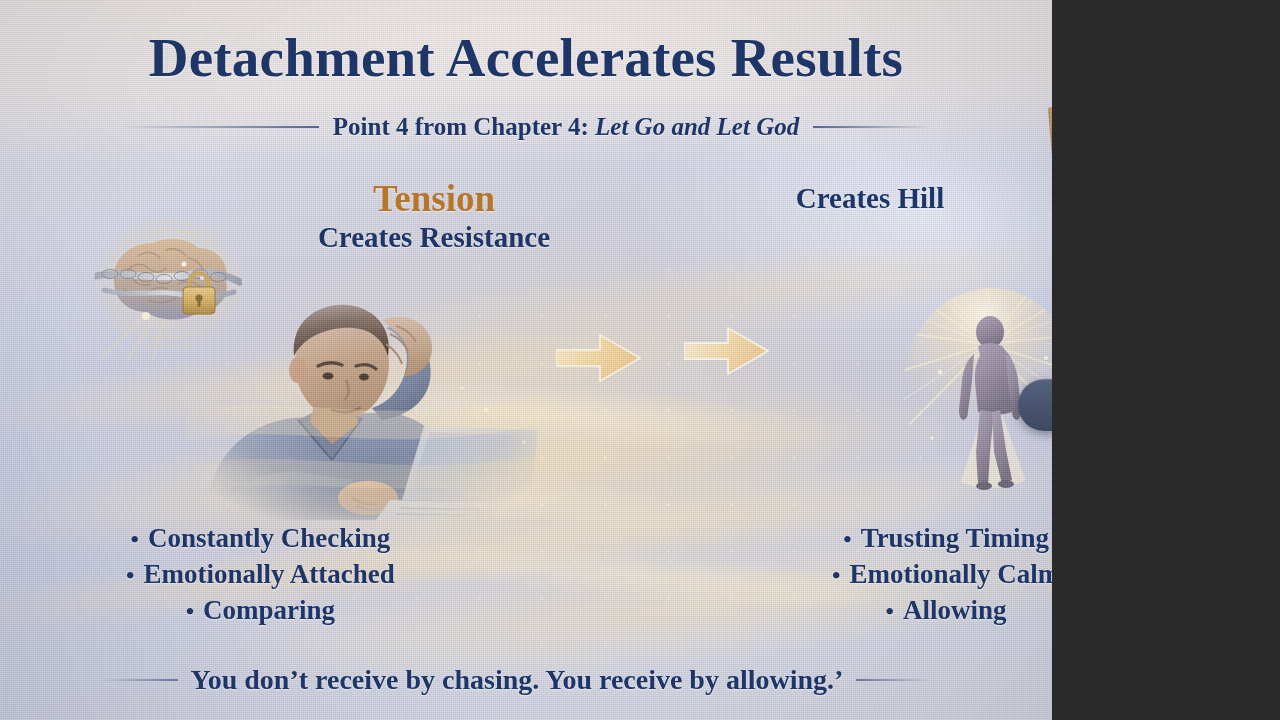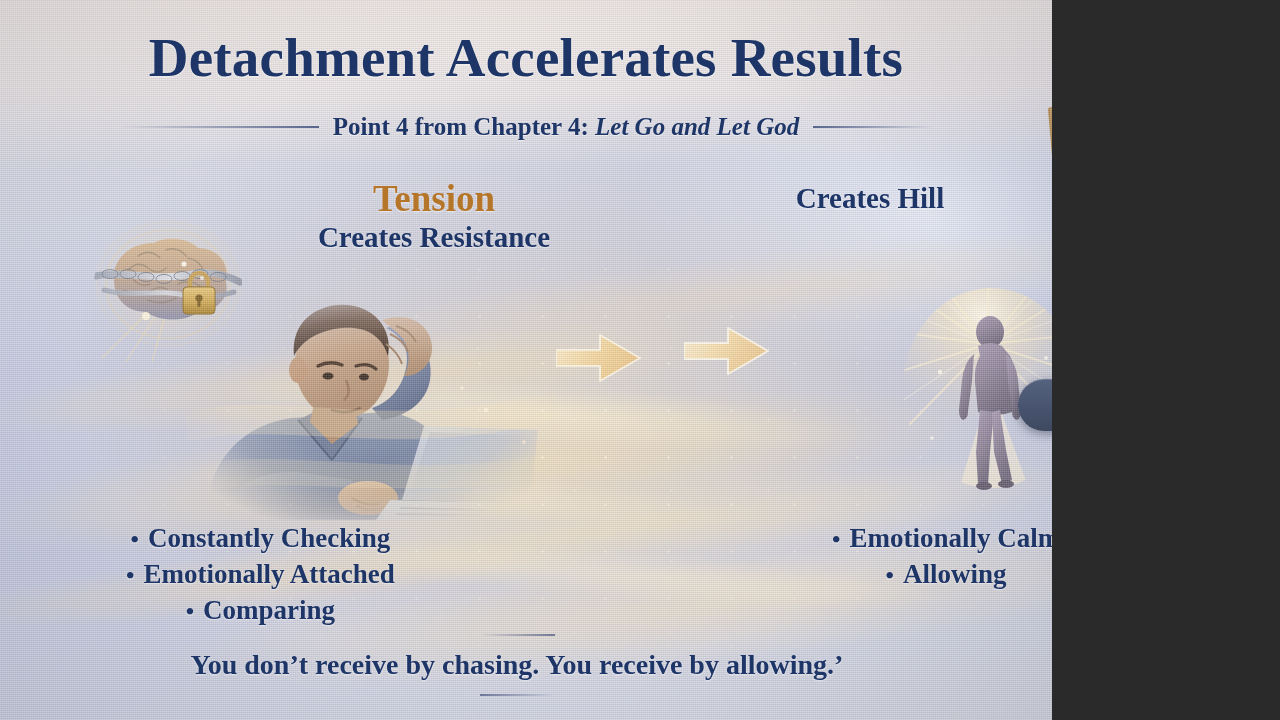--- a/index.html
+++ b/index.html
@@ -134,21 +134,21 @@
     white-space: nowrap;
     text-shadow: 0 1px 2px rgba(255,255,255,0.55);
   }
   .bullets .b .dot { margin-right: 9px; font-size: 24px; }
   #bullets-left  { left: 126px; top: 521px; }
   #bullets-right { left: 832px; top: 521px; }
 
   
   .quote-row {
     position: absolute; bottom: 24px; left: 0; right: 18px;
-    display: flex; align-items: center; justify-content: center; gap: 13px; flex-direction: column;
+    display: flex; align-items: center; justify-content: center; gap: 13px;
   }
   .q-rule { height: 2px; width: 75px; background: rgba(60,72,118,0.55); }
   .q-rule.left  { background: linear-gradient(90deg, rgba(60,72,118,0) 0%, rgba(60,72,118,0.65) 100%); }
   .q-rule.right { background: linear-gradient(90deg, rgba(60,72,118,0.65) 0%, rgba(60,72,118,0) 100%); }
   .quote {
     font-size: 28px; font-weight: bold; color: #1e3567;
     white-space: nowrap;
     text-shadow: 0 1px 2px rgba(255,255,255,0.6);
   }
 
@@ -525,20 +525,23 @@
     <div class="b">
       <span class="dot">•</span><span>Emotionally Attached</span>
     </div>
     <div class="b">
       <span class="dot">•</span><span>Comparing</span>
     </div>
   </div>
 
   <div class="bullets" id="bullets-right">
     <div class="b">
+      <span class="dot">•</span><span>Trusting Timing</span>
+    </div>
+    <div class="b">
       <span class="dot">•</span><span>Emotionally Calm</span>
     </div>
     <div class="b">
       <span class="dot">•</span><span>Allowing</span>
     </div>
   </div>
 
   <div id="trust-badge">
     <span class="label">Trust</span>
   </div>

